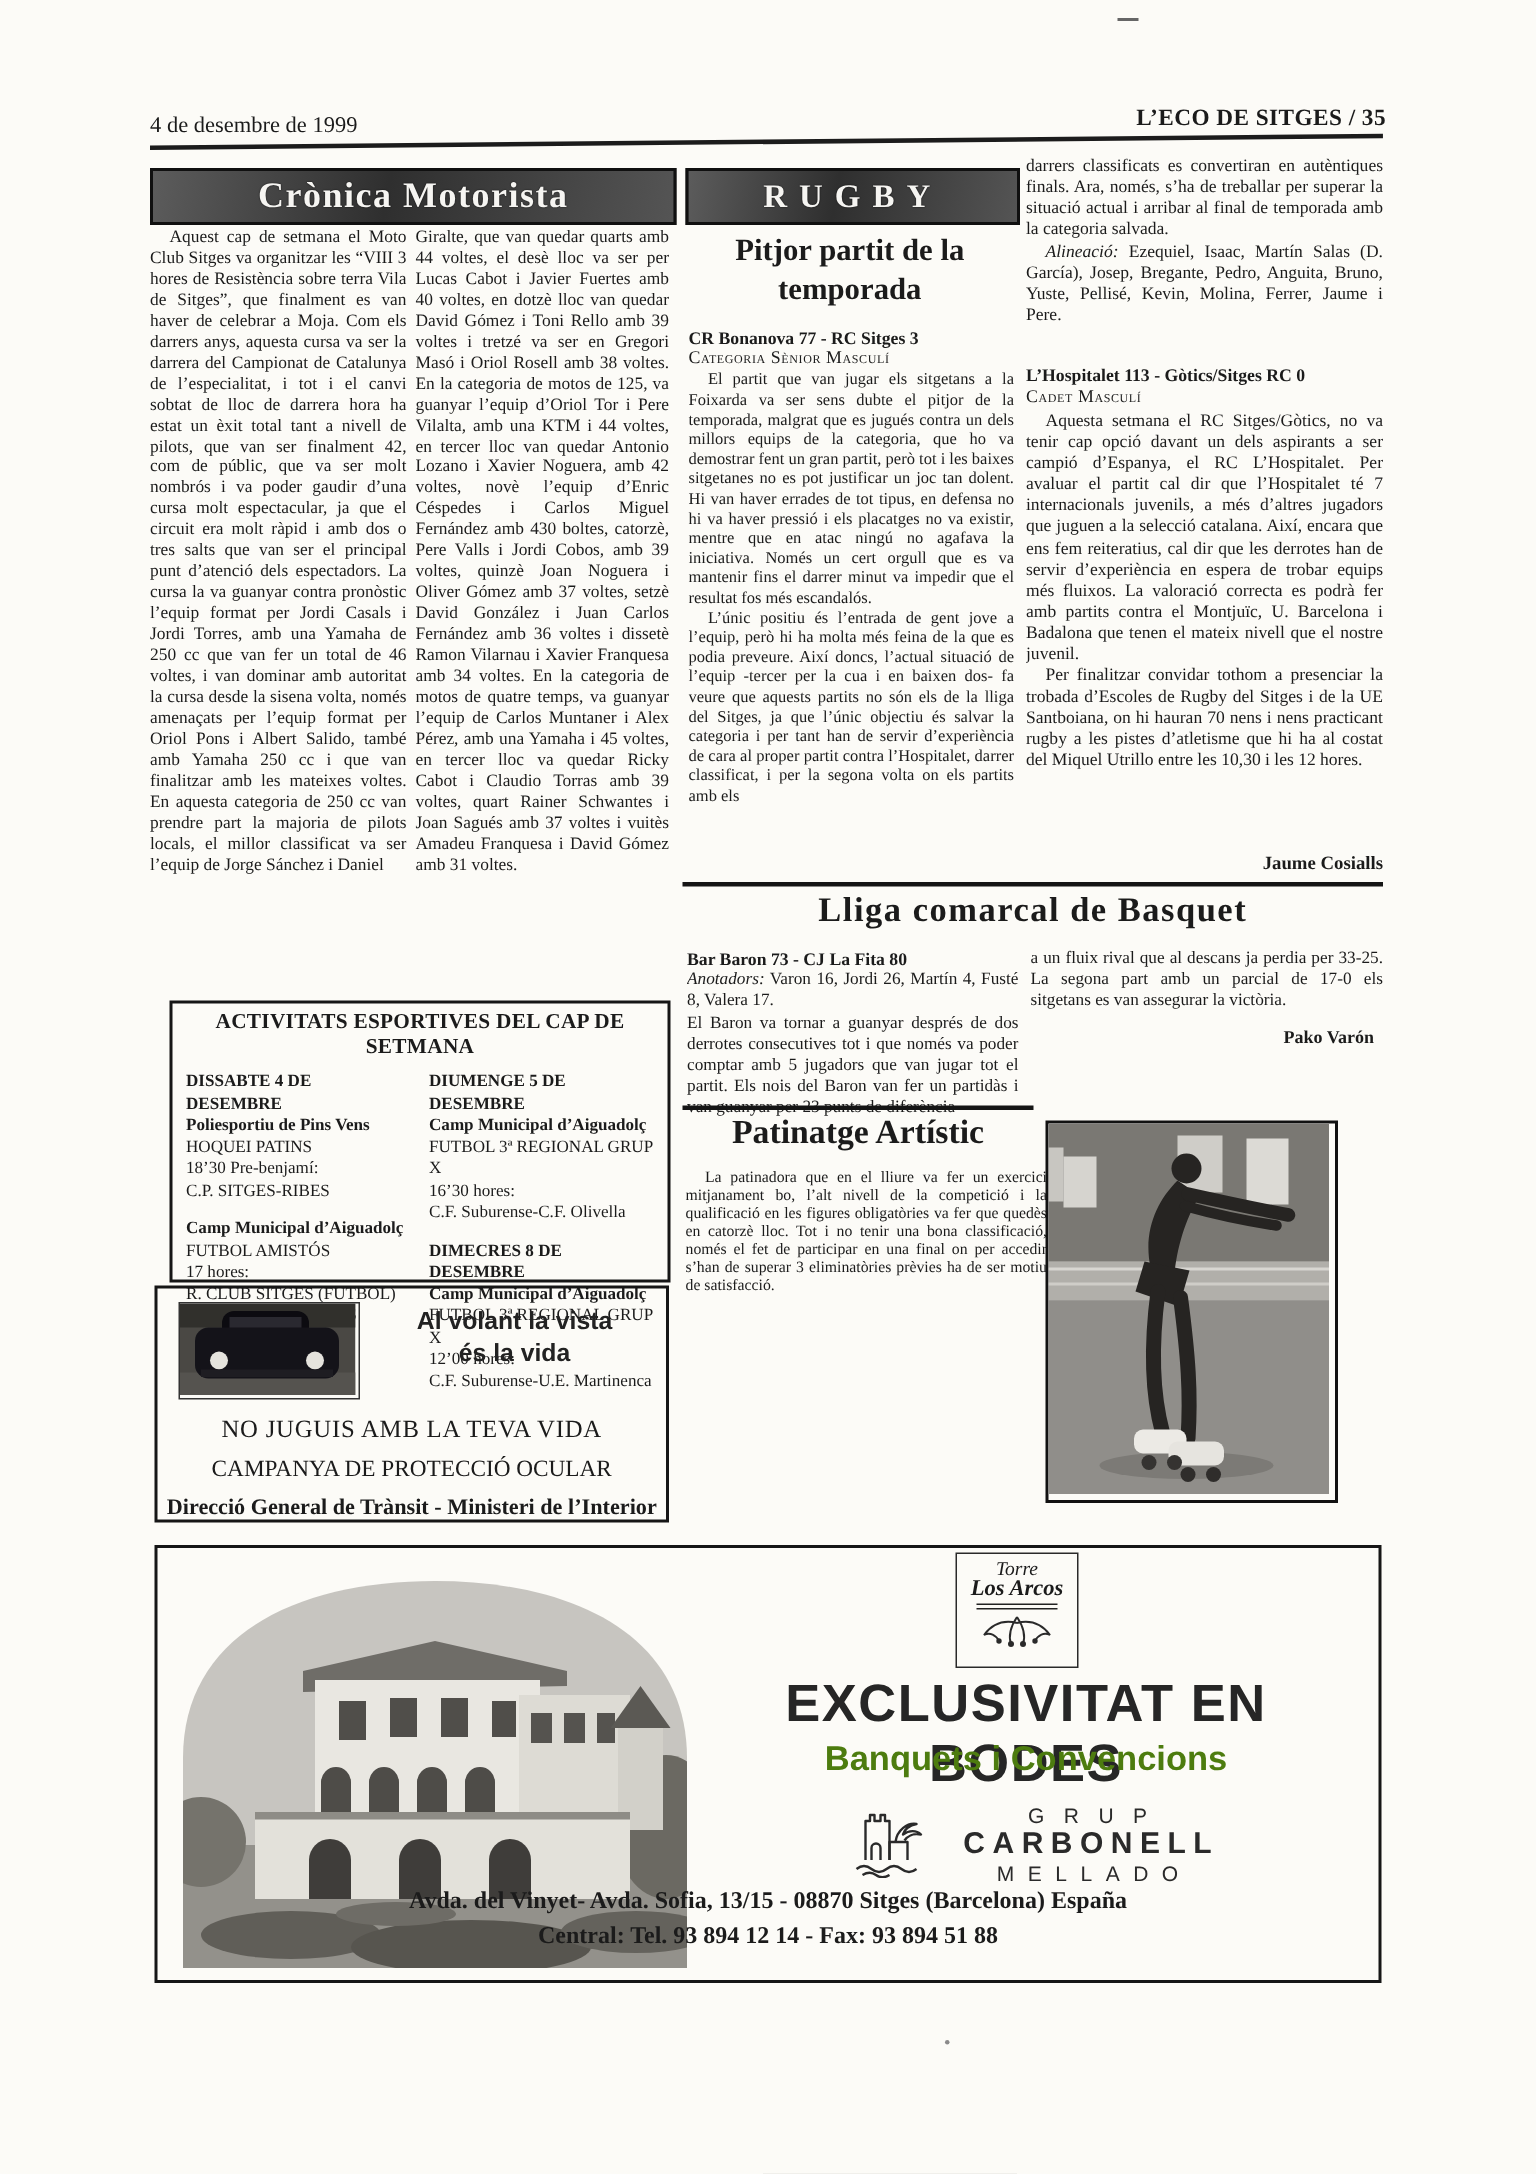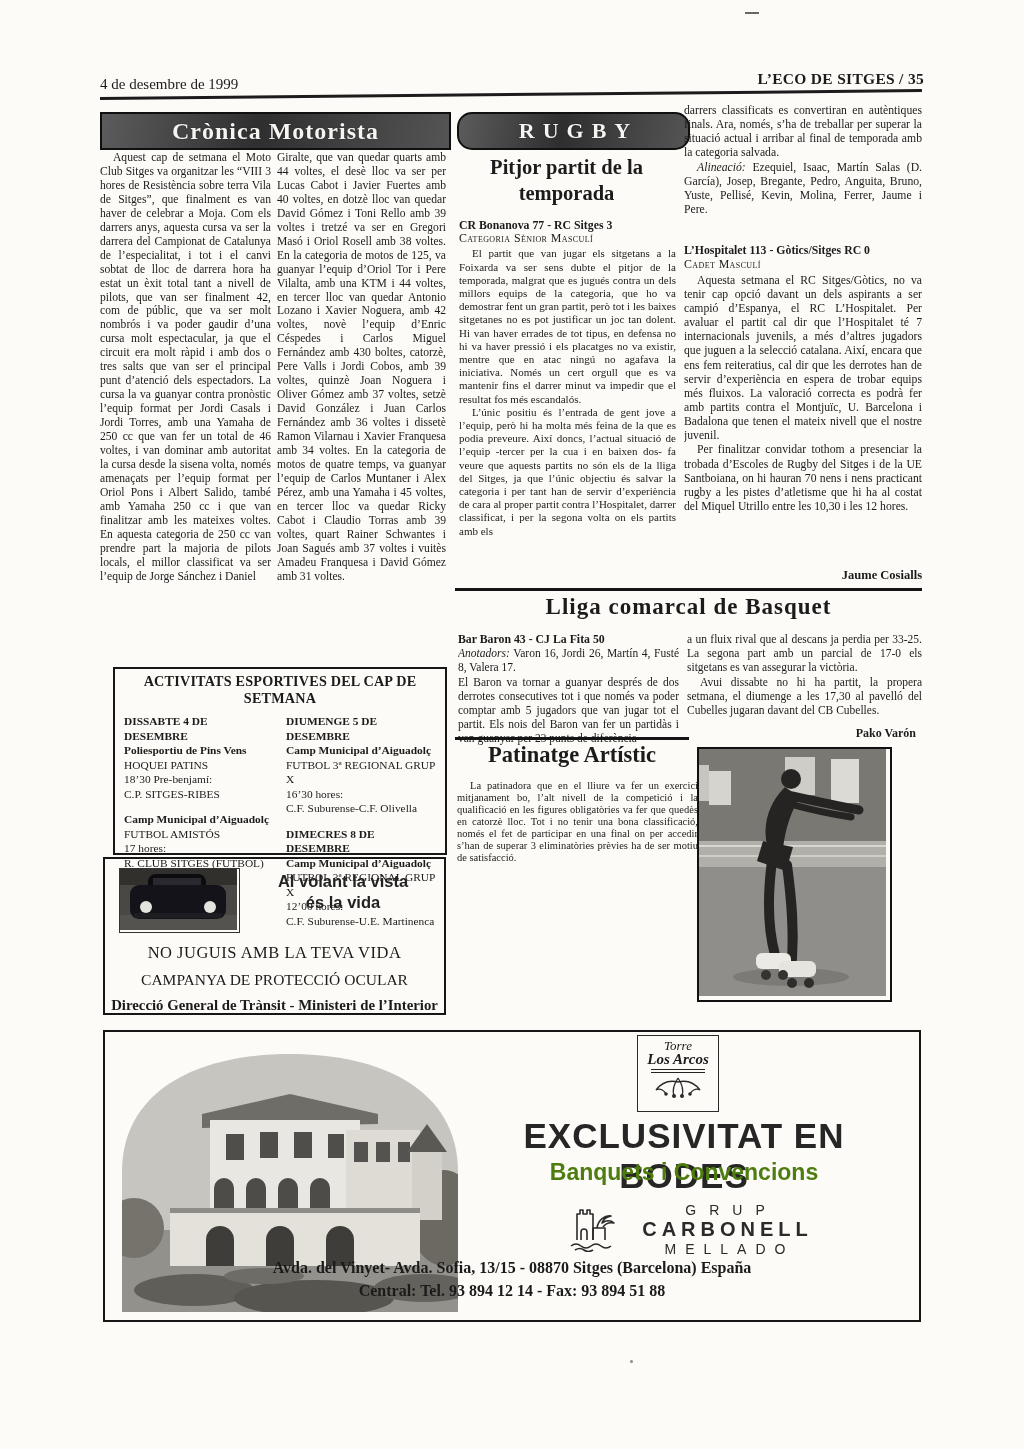--- a/index.html
+++ b/index.html
@@ -17,21 +17,21 @@
   #hdr-rule{position:absolute;left:100px;top:97px;width:822px;height:2.5px;background:#1c1c1c;
             transform:rotate(-0.55deg);transform-origin:left center;}
   .speck1{position:absolute;left:745px;top:12px;width:14px;height:2px;background:#666;}
   .speck2{position:absolute;left:630px;top:1360px;width:3px;height:3px;border-radius:50%;background:#8a8a8a;}
 
   
   .hbox{position:absolute;border:2px solid #101010;color:#f6f5f2;display:flex;align-items:center;justify-content:center;
         font-weight:bold;background:linear-gradient(100deg,rgba(255,255,255,.14),rgba(0,0,0,.28) 45%,rgba(255,255,255,.10)),#414141;
         text-shadow:0 0 1px #000;}
   #motor-hbox{left:100px;top:112px;width:347px;height:34px;font-size:24px;letter-spacing:1px;}
-  #rugby-hbox{left:457px;top:112px;width:219px;height:34px;font-size:22px;letter-spacing:8px;padding-left:10px;border-radius:15px;}
+  #rugby-hbox{left:457px;top:112px;width:219px;height:34px;font-size:22px;letter-spacing:8px;padding-left:0;}
 
   
   #motor-c1{position:absolute;left:100px;top:151px;width:171px;height:500px;font-size:11.6px;line-height:13.95px;overflow:hidden;}
   #motor-c2{position:absolute;left:277px;top:151px;width:169px;height:500px;font-size:11.6px;line-height:13.95px;overflow:hidden;}
 
   
   #rugby-title{position:absolute;left:457px;top:154px;width:219px;text-align:center;font-weight:bold;font-size:20.5px;line-height:26px;}
   #rugby-body{position:absolute;left:459px;top:219px;width:217px;height:366px;font-size:11px;line-height:13.2px;overflow:hidden;}
   .score{font-weight:bold;font-size:11.8px;text-indent:0 !important;}
   .scat{font-variant:small-caps;letter-spacing:.4px;font-size:11.9px;text-indent:0 !important;margin-bottom:2px;}
@@ -130,27 +130,26 @@
     <p class="score">L’Hospitalet 113 - Gòtics/Sitges RC 0</p>
     <p class="scat">Cadet Masculí</p>
     <p>Aquesta setmana el RC Sitges/Gòtics, no va tenir cap opció davant un dels aspirants a ser campió d’Espanya, el RC L’Hospitalet. Per avaluar el partit cal dir que l’Hospitalet té 7 internacionals juvenils, a més d’altres jugadors que juguen a la selecció catalana. Així, encara que ens fem reiteratius, cal dir que les derrotes han de servir d’experiència en espera de trobar equips més fluixos. La valoració correcta es podrà fer amb partits contra el Montjuïc, U. Barcelona i Badalona que tenen el mateix nivell que el nostre juvenil.</p>
     <p>Per finalitzar convidar tothom a presenciar la trobada d’Escoles de Rugby del Sitges i de la UE Santboiana, on hi hauran 70 nens i nens practicant rugby a les pistes d’atletisme que hi ha al costat del Miquel Utrillo entre les 10,30 i les 12 hores.</p>
   </div>
   <div id="rugby-byline">Jaume Cosialls</div>
 
   <div id="bas-rule"></div>
   <div id="bas-title">Lliga comarcal de Basquet</div>
   <div id="bas-c1" class="jt">
-    <p class="score">Bar Baron 43 - CJ La Fita 50</p>
+    <p class="score">Bar Baron 73 - CJ La Fita 80</p>
     <p class="np"><span class="ital">Anotadors:</span><span> Varon 16, Jordi 26, Martín 4, Fusté 8, Valera 17.</span></p>
     <p class="np">El Baron va tornar a guanyar després de dos derrotes consecutives tot i que només va poder comptar amb 5 jugadors que van jugar tot el partit. Els nois del Baron van fer un partidàs i van guanyar per 23 punts de diferència</p>
   </div>
   <div id="bas-c2" class="jt">
     <p class="np">a un fluix rival que al descans ja perdia per 33-25. La segona part amb un parcial de 17-0 els sitgetans es van assegurar la victòria.</p>
-    <p>Avui dissabte no hi ha partit, la propera setmana, el diumenge a les 17,30 al pavelló del Cubelles jugaran davant del CB Cubelles.</p>
     <div class="bas-byline">Pako Varón</div>
   </div>
 
   <div id="act-box">
     <div class="act-title">ACTIVITATS ESPORTIVES DEL CAP DE SETMANA</div>
     <div class="act-cols">
       <div class="act-col">
         <div class="act-block">
           <div class="act-line b">DISSABTE 4 DE DESEMBRE</div>
           <div class="act-line b">Poliesportiu de Pins Vens</div>

